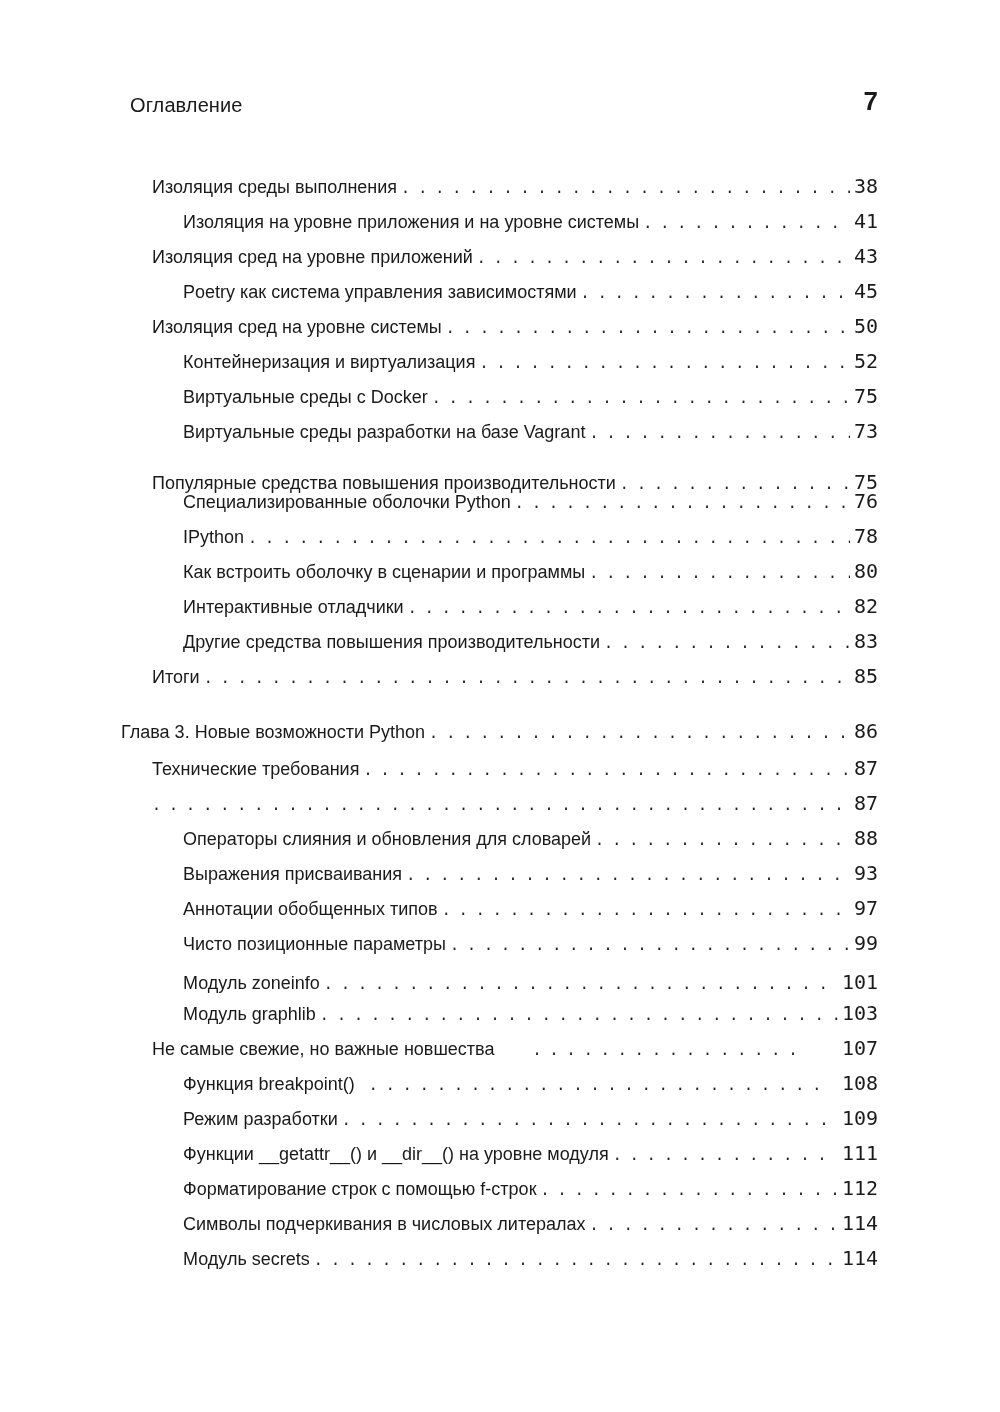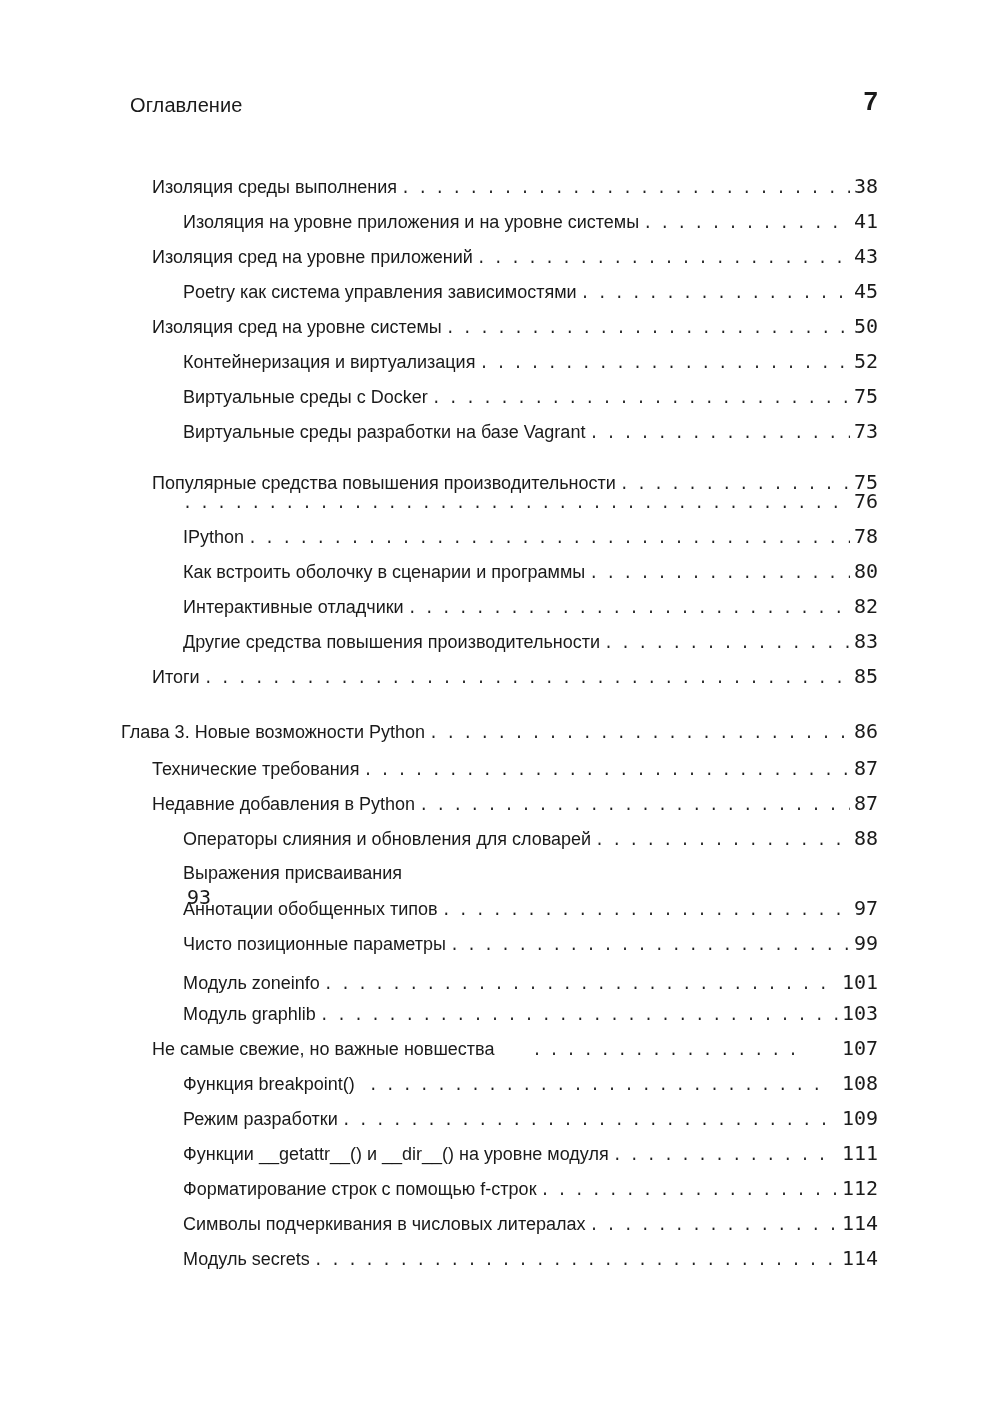--- a/index.html
+++ b/index.html
@@ -65,20 +65,21 @@
       <span class="title">Виртуальные среды разработки на базе Vagrant</span>
       <span class="dots"></span>
       <span class="pg">73</span>
     </div>
     <div class="entry lvl1" style="top: 454px; margin-top: 16px;">
       <span class="title">Популярные средства повышения производительности</span>
       <span class="dots"></span>
       <span class="pg">75</span>
     </div>
     <div class="entry lvl2" style="top: 489px;">
+      <span class="title">Специализированные оболочки Python</span>
       <span class="dots"></span>
       <span class="pg">76</span>
     </div>
     <div class="entry lvl2" style="top: 524px;">
       <span class="title">IPython</span>
       <span class="dots"></span>
       <span class="pg">78</span>
     </div>
     <div class="entry lvl2" style="top: 559px;">
       <span class="title">Как встроить оболочку в сценарии и программы</span>
@@ -104,30 +105,29 @@
       <span class="title">Глава 3. Новые возможности Python</span>
       <span class="dots"></span>
       <span class="pg">86</span>
     </div>
     <div class="entry lvl1" style="top: 756px;">
       <span class="title">Технические требования</span>
       <span class="dots"></span>
       <span class="pg">87</span>
     </div>
     <div class="entry lvl1" style="top: 791px;">
-      <span class="title">Недавние добавления в Python</span>
       <span class="dots"></span>
       <span class="pg">87</span>
     </div>
     <div class="entry lvl2" style="top: 826px;">
       <span class="title">Операторы слияния и обновления для словарей</span>
       <span class="dots"></span>
       <span class="pg">88</span>
     </div>
-    <div class="entry lvl2" style="top: 861px; flex-direction: column;">
+    <div class="entry lvl2" style="top: 861px;">
       <span class="title">Выражения присваивания</span>
       <span class="dots"></span>
       <span class="pg">93</span>
     </div>
     <div class="entry lvl2" style="top: 896px;">
       <span class="title">Аннотации обобщенных типов</span>
       <span class="dots"></span>
       <span class="pg">97</span>
     </div>
     <div class="entry lvl2" style="top: 931px;">

